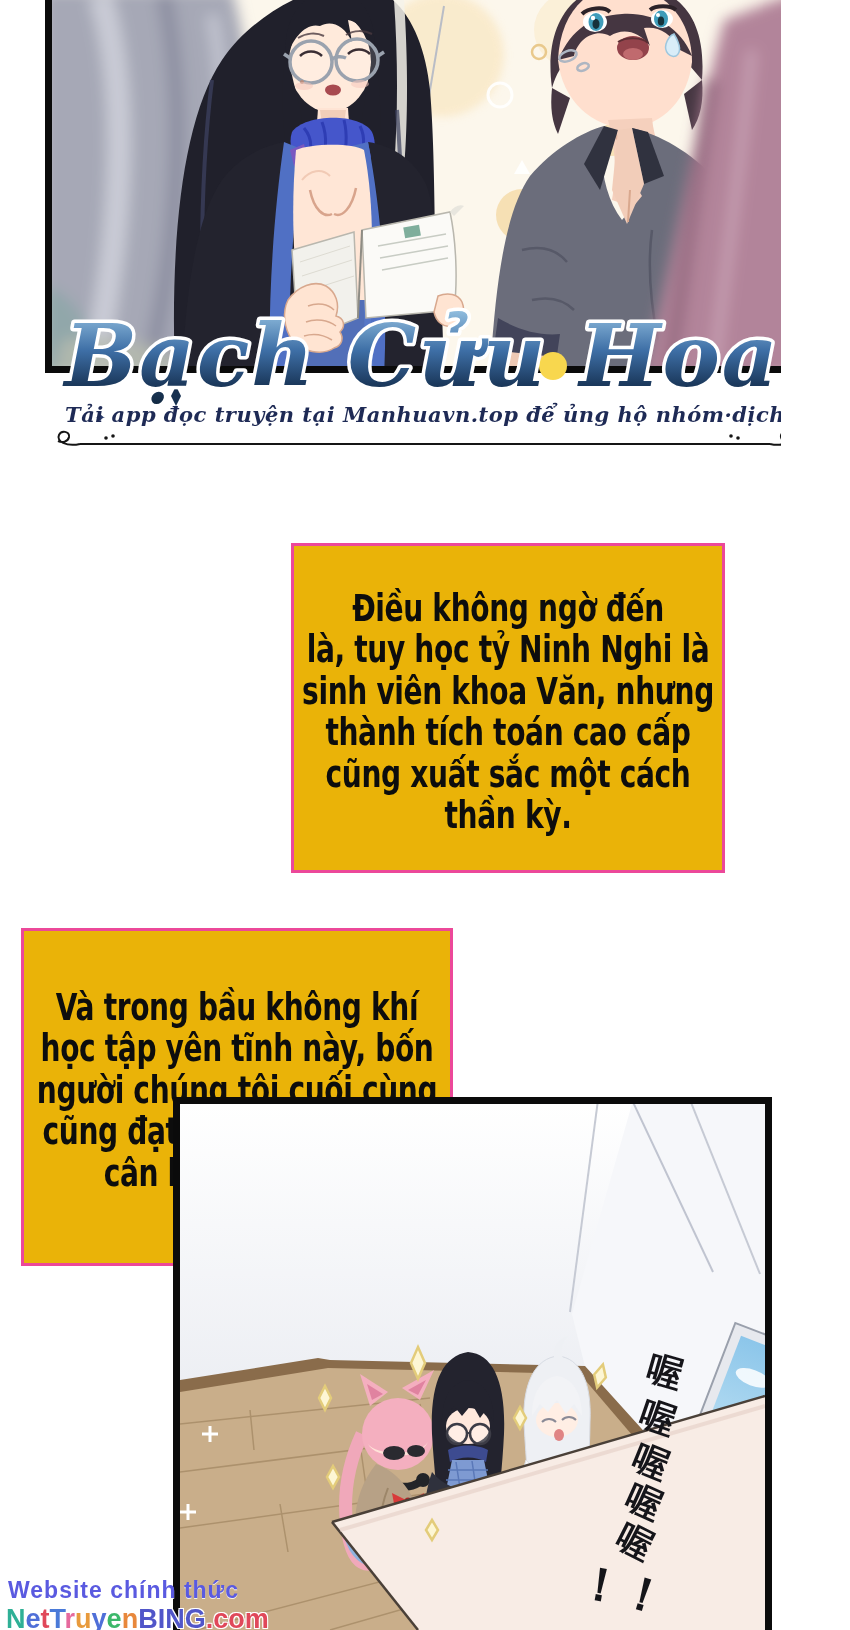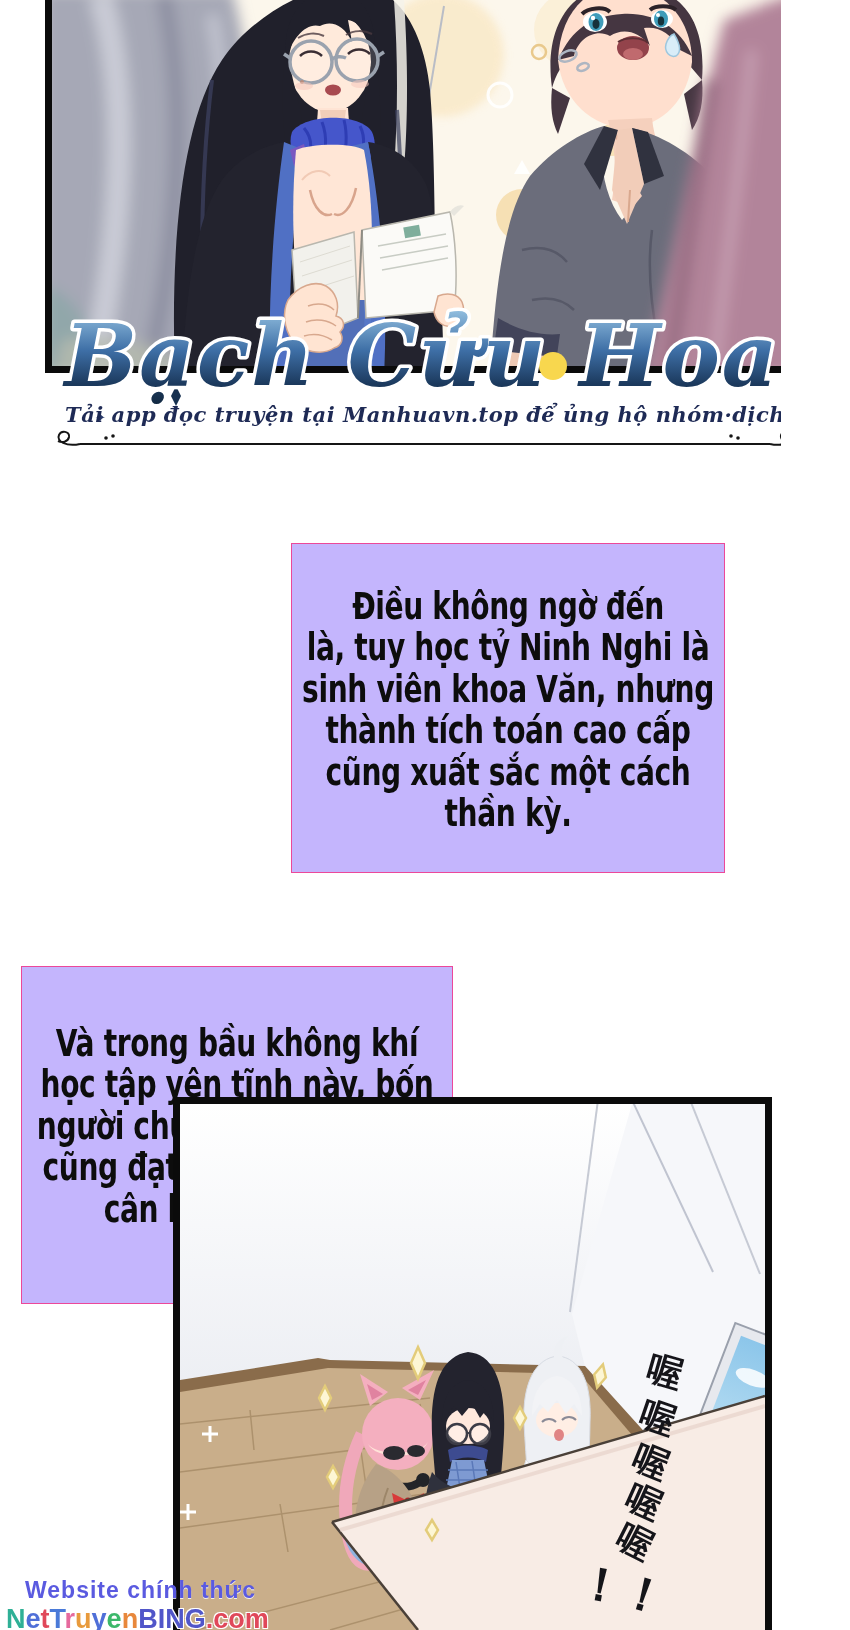--- a/index.html
+++ b/index.html
@@ -19,41 +19,41 @@
                 stroke-linejoin:round;}
   #subtitle{position:absolute;left:0;top:402px;width:850px;text-align:center;
             font-family:"DejaVu Serif","Liberation Serif",serif;font-style:italic;font-weight:700;
             font-size:21px;color:#1e2a55;letter-spacing:.5px;}
   #subtitle-star{position:absolute;left:95px;top:410px;font-size:13px;color:#2a3a6a;}
   #ornament{position:absolute;left:48px;top:429px;width:754px;height:30px;}
   #cjk-watermark{position:absolute;left:612px;top:340px;width:205px;height:42px;overflow:hidden;
             font:700 34px "DejaVu Sans",sans-serif;color:rgba(128,130,138,.5);letter-spacing:9px;white-space:nowrap;}
 
   
-  .speech-box{position:absolute;background:#c4b5fd;border:1px solid #ec4899;box-sizing:border-box;}
+  .speech-box{position:absolute;background:#eab308;border:3px solid #ec4899;box-sizing:border-box;}
   #box1{left:291px;top:543px;width:434px;height:330px;}
-  #box2{left:21px;top:966px;width:432px;height:338px;}
+  #box2{left:21px;top:928px;width:432px;height:338px;}
   .box-text{position:absolute;left:50%;top:0;width:600px;transform:translateX(-50%) scaleX(.76);
             transform-origin:center top;font:700 37px/1.12 "DejaVu Sans","Liberation Sans",sans-serif;
             color:#0d0d0d;text-align:center;letter-spacing:-.5px;}
   #box1 .box-text{padding-top:42px;}
   #box2 .box-text{padding-top:56px;}
 
   
   #panel2{position:absolute;left:173px;top:1097px;width:599px;height:533px;
           border:7px solid #0b0b0b;border-bottom:none;box-sizing:border-box;background:#ffffff;overflow:hidden;}
   #panel2 svg{display:block;}
   .sfx{position:absolute;font:900 36px "DejaVu Sans",sans-serif;color:#15151a;width:40px;height:44px;
        text-align:center;line-height:44px;}
   .sfx-ex{position:absolute;font:900 46px "DejaVu Sans",sans-serif;color:#15151a;width:30px;height:54px;
        text-align:center;line-height:54px;}
 
   
   #site-watermark{position:absolute;left:6px;top:1577px;line-height:1.05;white-space:nowrap;}
-  #wm-line1{font:700 23px "Liberation Sans",sans-serif;color:#5a5ae0;letter-spacing:1px;margin-left:19px;
+  #wm-line1{font:700 23px "Liberation Sans",sans-serif;color:#5a5ae0;letter-spacing:1px;margin-left:2px;
             text-shadow:0 1px 0 rgba(255,255,255,.8);}
   #wm-line2{font:800 27px "Liberation Sans",sans-serif;letter-spacing:0px;
             text-shadow:-1px -1px 0 #fff,1px -1px 0 #fff,-1px 1px 0 #fff,1px 1px 0 #fff;}
 </style>
 </head>
 <body>
 
 <div id="page">
 
   <div id="panel1">

